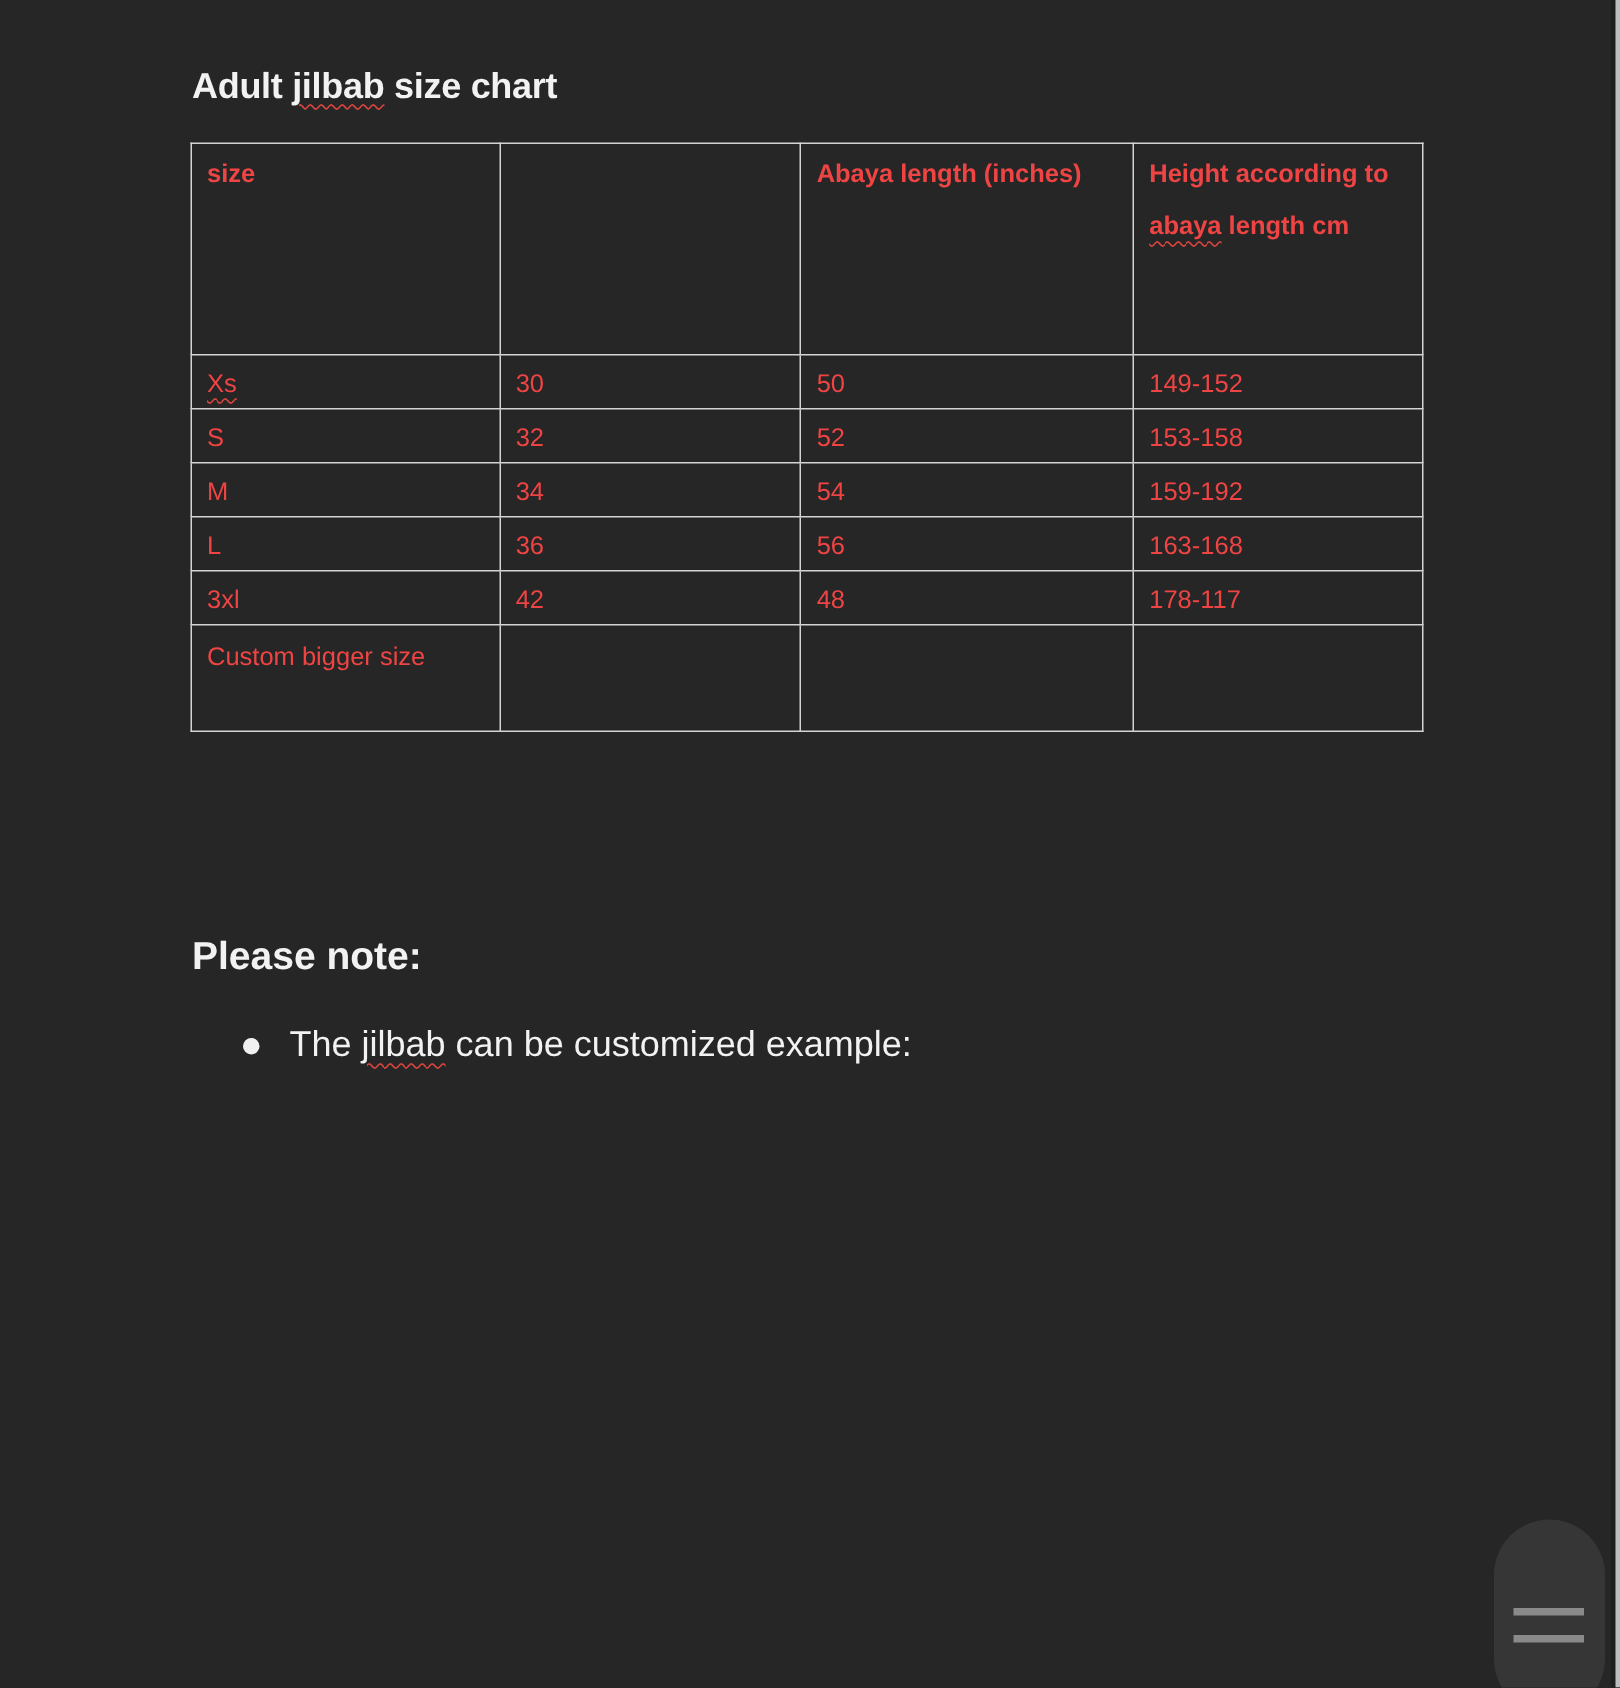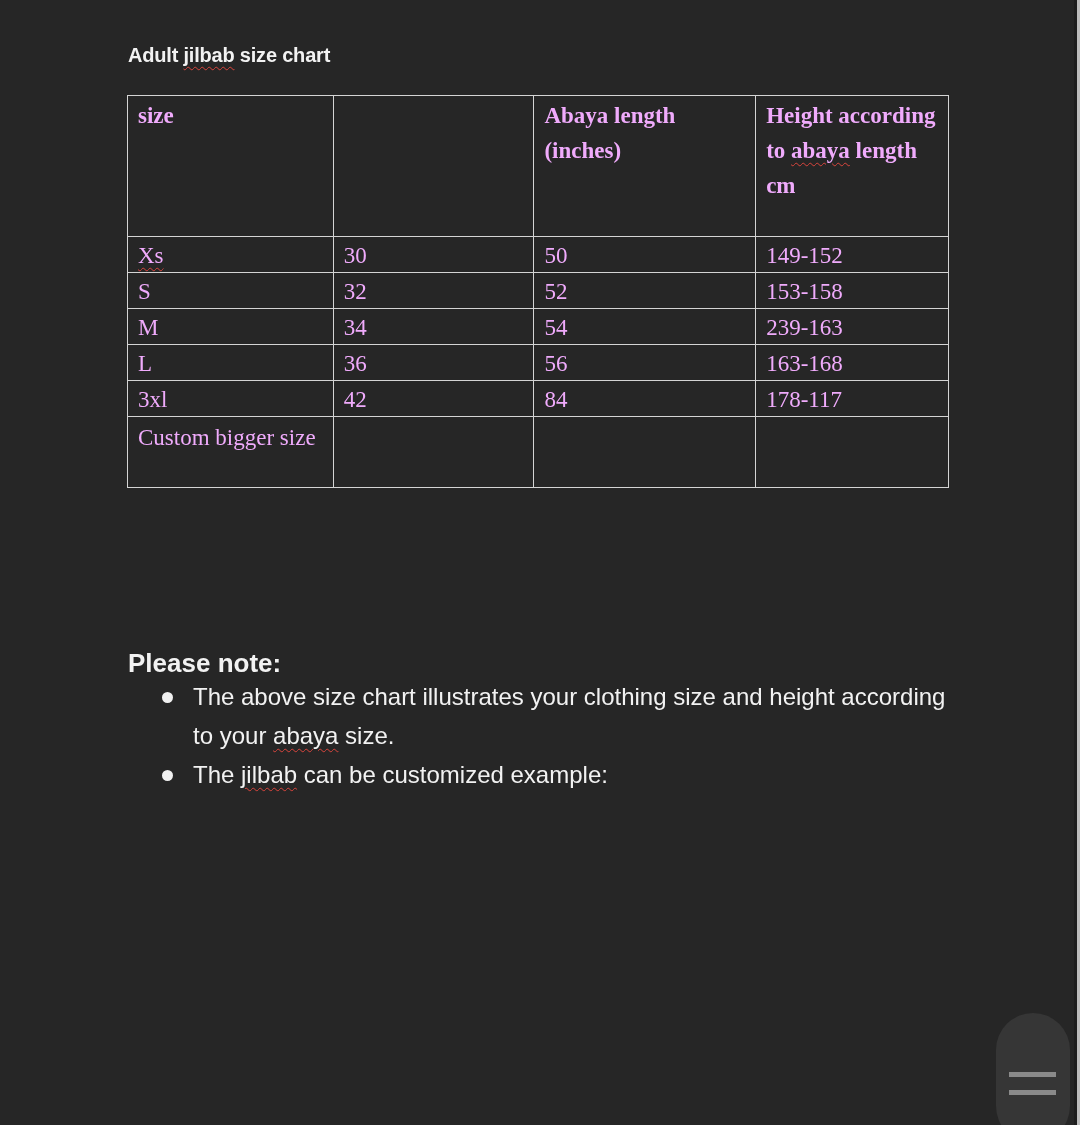--- a/index.html
+++ b/index.html
@@ -9,59 +9,58 @@
       overflow: hidden;
     }
     body {
       font-family: "Liberation Sans", "DejaVu Sans", sans-serif;
       color: #f2f2f2;
       position: relative;
     }
     .page-title {
       position: absolute;
       left: 128px; top: 44px;
-      font-size: 20px;
+      font-size: 24px;
       font-weight: bold;
       letter-spacing: -0.2px;
     }
     .squiggle {
       text-decoration: underline wavy #d9443c;
       text-decoration-thickness: 1px;
       text-underline-offset: 4px;
     }
     table.size-chart {
       position: absolute;
       left: 127px; top: 95px;
       border-collapse: collapse;
       width: 822px;
     }
     table.size-chart td {
       border: 1.5px solid #d4d4d4;
       vertical-align: top;
       padding: 3px 10px 2px 10px;
-      font-size: 23px;
+      font-size: 17px;
       line-height: 35px;
-      color: #f0abfc;
-      font-family: Liberation Serif, serif;
+      color: #ef4444;
     }
     table.size-chart tr.header td {
       font-weight: bold;
       height: 136px;
       line-height: 35px;
       padding-top: 2px;
     }
     table.size-chart tr.data td { height: 31px; line-height: 31px; padding-top: 3px; padding-bottom: 1px; }
     table.size-chart tr.custom td { height: 65px; line-height: 35px; }
     col.c1 { width: 206px; }
     col.c2 { width: 201px; }
     col.c3 { width: 222px; }
     col.c4 { width: 193px; }
     .note-heading {
       position: absolute;
-      left: 128px; top: 648px;
+      left: 128px; top: 622px;
       font-size: 26px;
       font-weight: bold;
     }
     ul.notes {
       position: absolute;
       left: 193px; top: 678px;
       width: 760px;
       margin: 0; padding: 0;
       list-style: none;
       font-size: 24px;
@@ -135,52 +134,48 @@
   <tr class="data">
     <td>S</td>
     <td>32</td>
     <td>52</td>
     <td>153-158</td>
   </tr>
   <tr class="data">
     <td>M</td>
     <td>34</td>
     <td>54</td>
-    <td>239-163</td>
+    <td>159-192</td>
   </tr>
   <tr class="data">
     <td>L</td>
     <td>36</td>
     <td>56</td>
     <td>163-168</td>
   </tr>
   <tr class="data">
     <td>3xl</td>
     <td>42</td>
-    <td>84</td>
+    <td>48</td>
     <td>178-117</td>
   </tr>
   <tr class="custom">
     <td>Custom bigger size</td>
     <td></td>
     <td></td>
     <td></td>
   </tr>
 </tbody>
   </table>
 
 <div class="note-heading">Please note:</div>
 
 <ul class="notes">
   <li>
     <span class="bullet"></span>
-    <p><span>The above size chart illustrates your clothing size and height according to your </span><span class="squiggle">abaya</span><span> size.</span></p>
-  </li>
-  <li>
-    <span class="bullet"></span>
     <p><span>The </span><span class="squiggle">jilbab</span><span> can be customized example:</span></p>
   </li>
 </ul>
 
 <div class="scroll-handle">
   <span class="grip" style="top:59px;"></span>
   <span class="grip" style="top:77px;"></span>
 </div>
 
 <div class="edge-shadow"></div>

